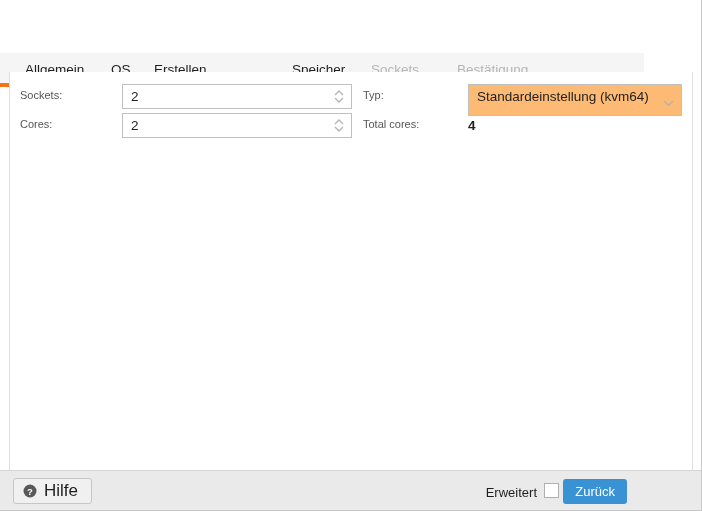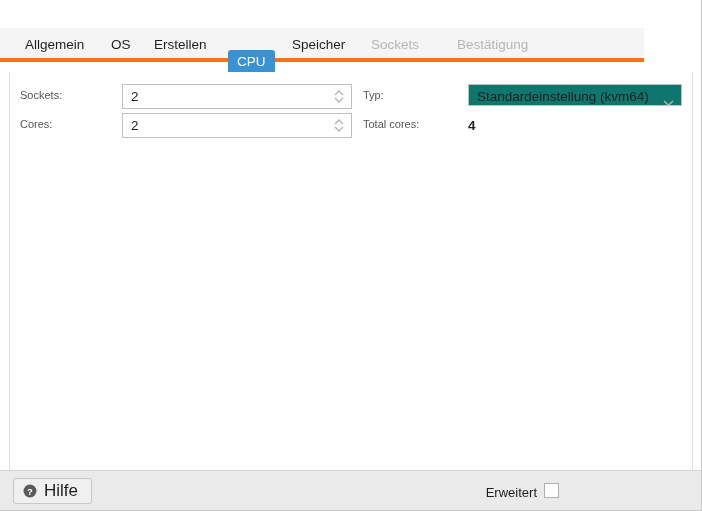--- a/index.html
+++ b/index.html
@@ -50,21 +50,21 @@
     top: 8px;
     width: 21px;
     height: 21px;
     cursor: pointer;
   }
   .close-btn svg { display: block; }
 
   
   .tabbar {
     position: absolute;
-    left: 0; top: 28px;
+    left: 0; top: 53px;
     width: 644px;
     height: 34px;
     background: #f5f5f5;
     box-sizing: border-box;
     border-bottom: 4px solid #f97316;
   }
   .tab {
     position: absolute;
     top: 5px;
     height: 24px;
@@ -133,23 +133,23 @@
     position: absolute;
     right: 6px;
     top: 3px;
     width: 12px;
     height: 17px;
   }
 
   .combo {
     position: absolute;
     box-sizing: border-box;
-    background: #0f766e;
+    background: #fdba74;
     border: 1px solid #c0c0c0;
-    height: 22px;
+    height: 32px;
   }
   .combo .val {
     position: absolute;
     left: 8px;
     top: 0;
     line-height: 23px;
     font-size: 13.5px;
     color: #1f1f1f;
     white-space: nowrap;
   }
@@ -297,15 +297,16 @@
           <circle cx="7" cy="7" r="6.5" fill="#595959"></circle>
           <text x="7" y="10.6" font-size="9.5" font-family="Liberation Sans, sans-serif" font-weight="bold" fill="#ffffff" text-anchor="middle">?</text>
         </svg>
       </span>
       <span class="lbl">Hilfe</span>
     </div>
 
     <div class="adv-label">Erweitert</div>
     <div class="adv-check"></div>
 
+    <button class="btn-primary" id="btn-back">Zurück</button>
   </div>
 
 </div>
 
 </body></html>

